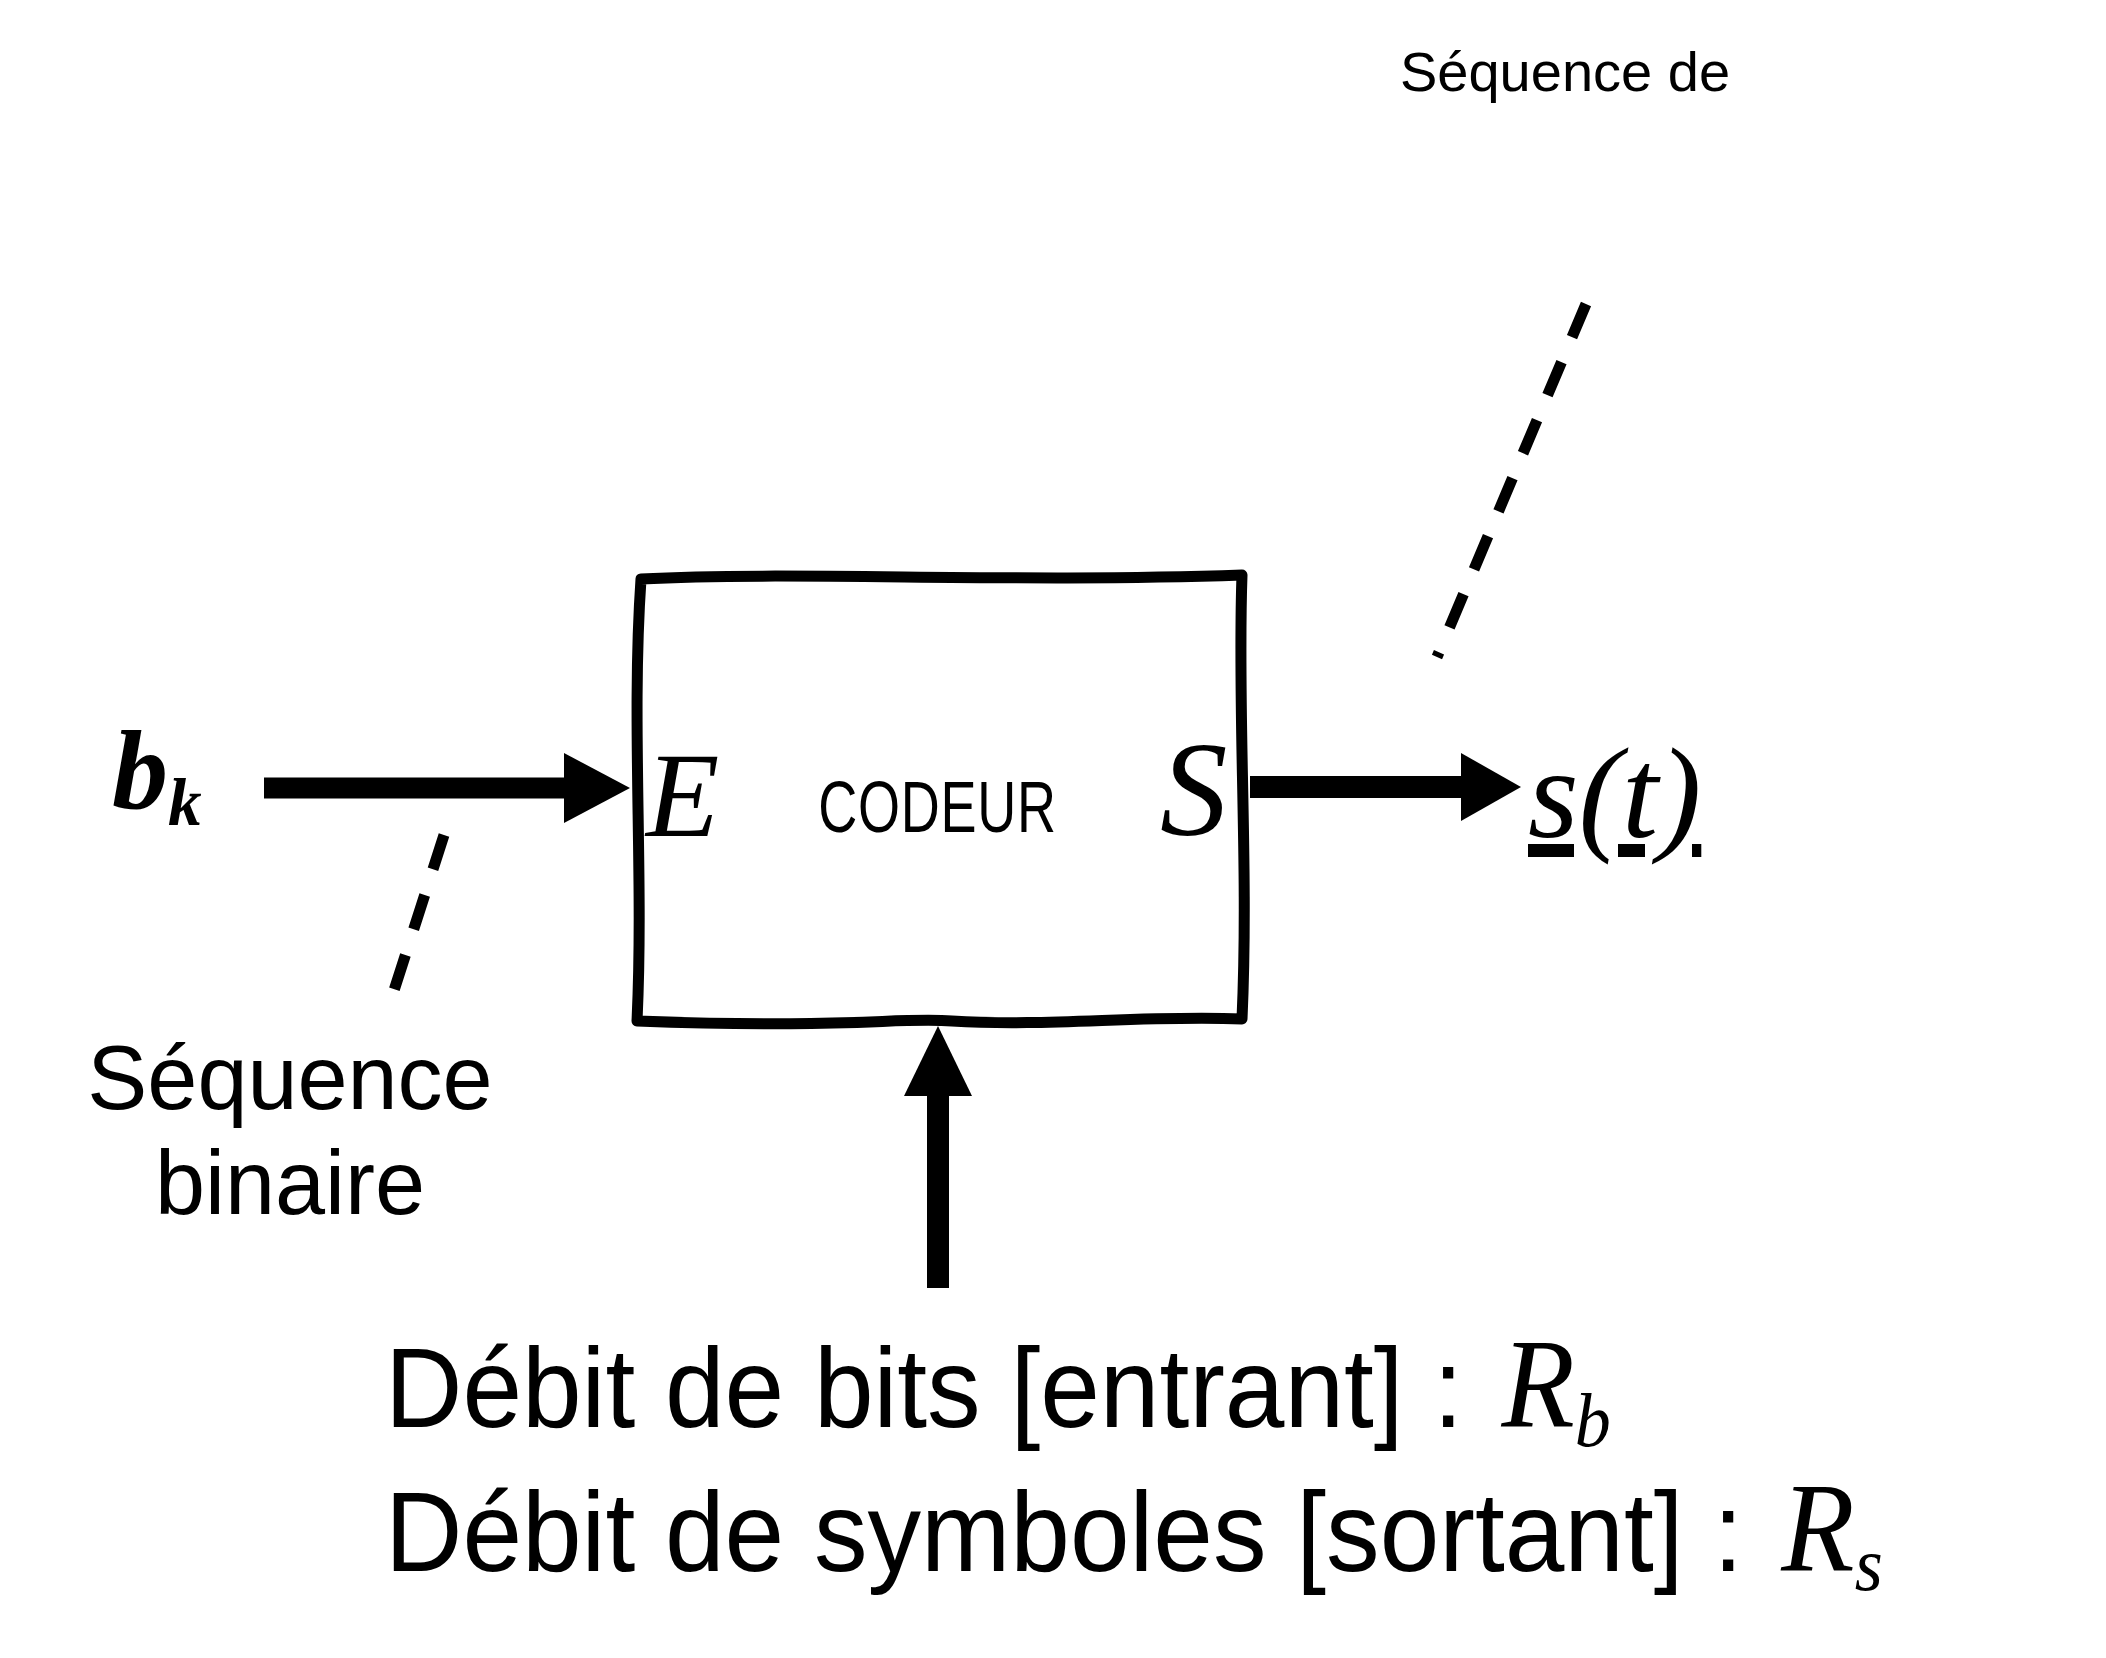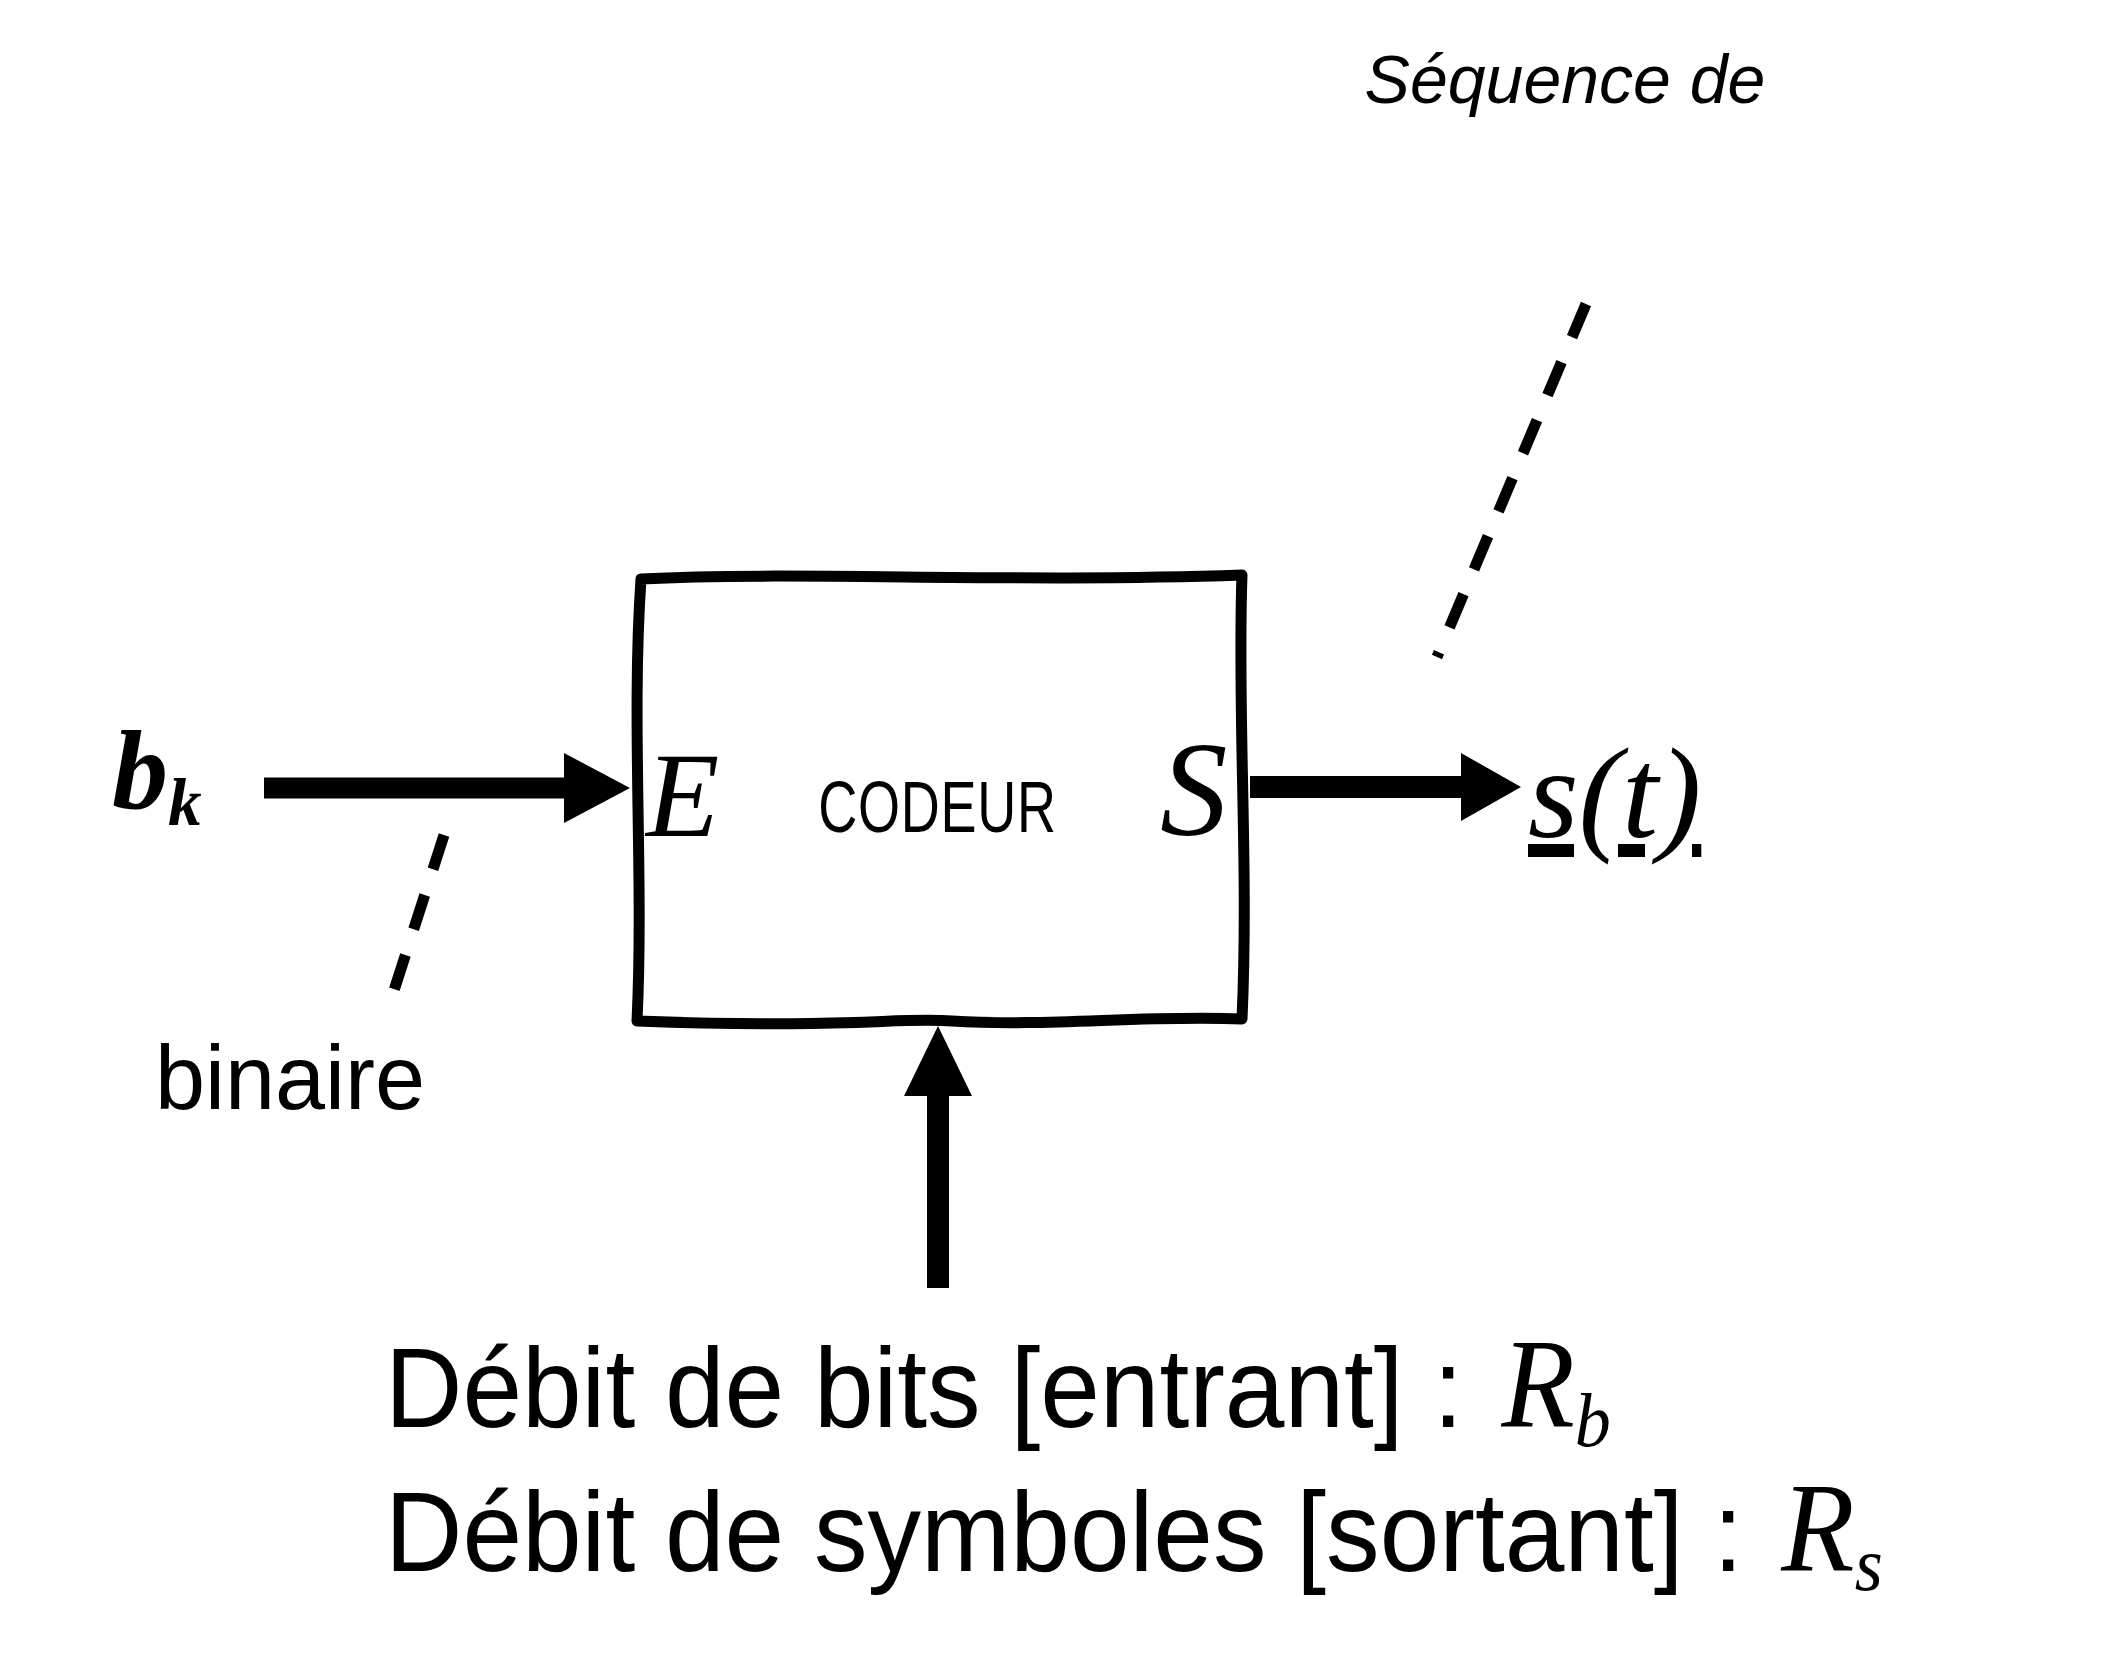--- a/index.html
+++ b/index.html
@@ -39,21 +39,21 @@
   .portS { left: 1160px; top: 722px; font-size: 135px; }
   
   .codeur {
     left: 628px; top: 770px; width: 619px;
     font-size: 73px; text-align: center;
     transform: scaleX(0.74); transform-origin: 50% 50%;
     letter-spacing: 1px;
   }
   
   .ann { text-align: center; }
-  .ann-tr { left: 1150px; top: 40px; width: 830px; font-size: 68px; line-height: 1.15; font-style: italic; }
+  .ann-tr { left: 1150px; top: 40px; width: 830px; font-size: 56px; line-height: 1.15; }
   .ann-bl { left: 35px; top: 1026px; width: 510px; font-size: 90px; line-height: 1.17; }
   .ann .line { display: block; }
   
   .cap {
     font-size: 114px; line-height: 1.1;
     transform: scaleX(0.94); transform-origin: 0 50%;
   }
   .cap1 { left: 385px; top: 1314px; }
   .cap2 { left: 385px; top: 1458px; }
   .cap .mathsym { font-size: 1.12em; margin-left: 0.32em; }
@@ -101,20 +101,21 @@
   <div class="txt math portE">E</div>
   <div class="txt math portS">S</div>
 
   <div class="txt codeur">CODEUR</div>
 
   <div class="txt ann ann-tr">
     <span class="line">Séquence de</span>
   </div>
 
   <div class="txt ann ann-bl">
+    <span class="line">Séquence</span>
     <span class="line">binaire</span>
   </div>
 
   <div class="txt cap cap1">
     <span>Débit de bits [entrant] :</span><span class="math mathsym"><span>R</span><span class="sub">b</span></span>
   </div>
 
   <div class="txt cap cap2">
     <span>Débit de symboles [sortant] :</span><span class="math mathsym"><span>R</span><span class="sub">s</span></span>
   </div>

